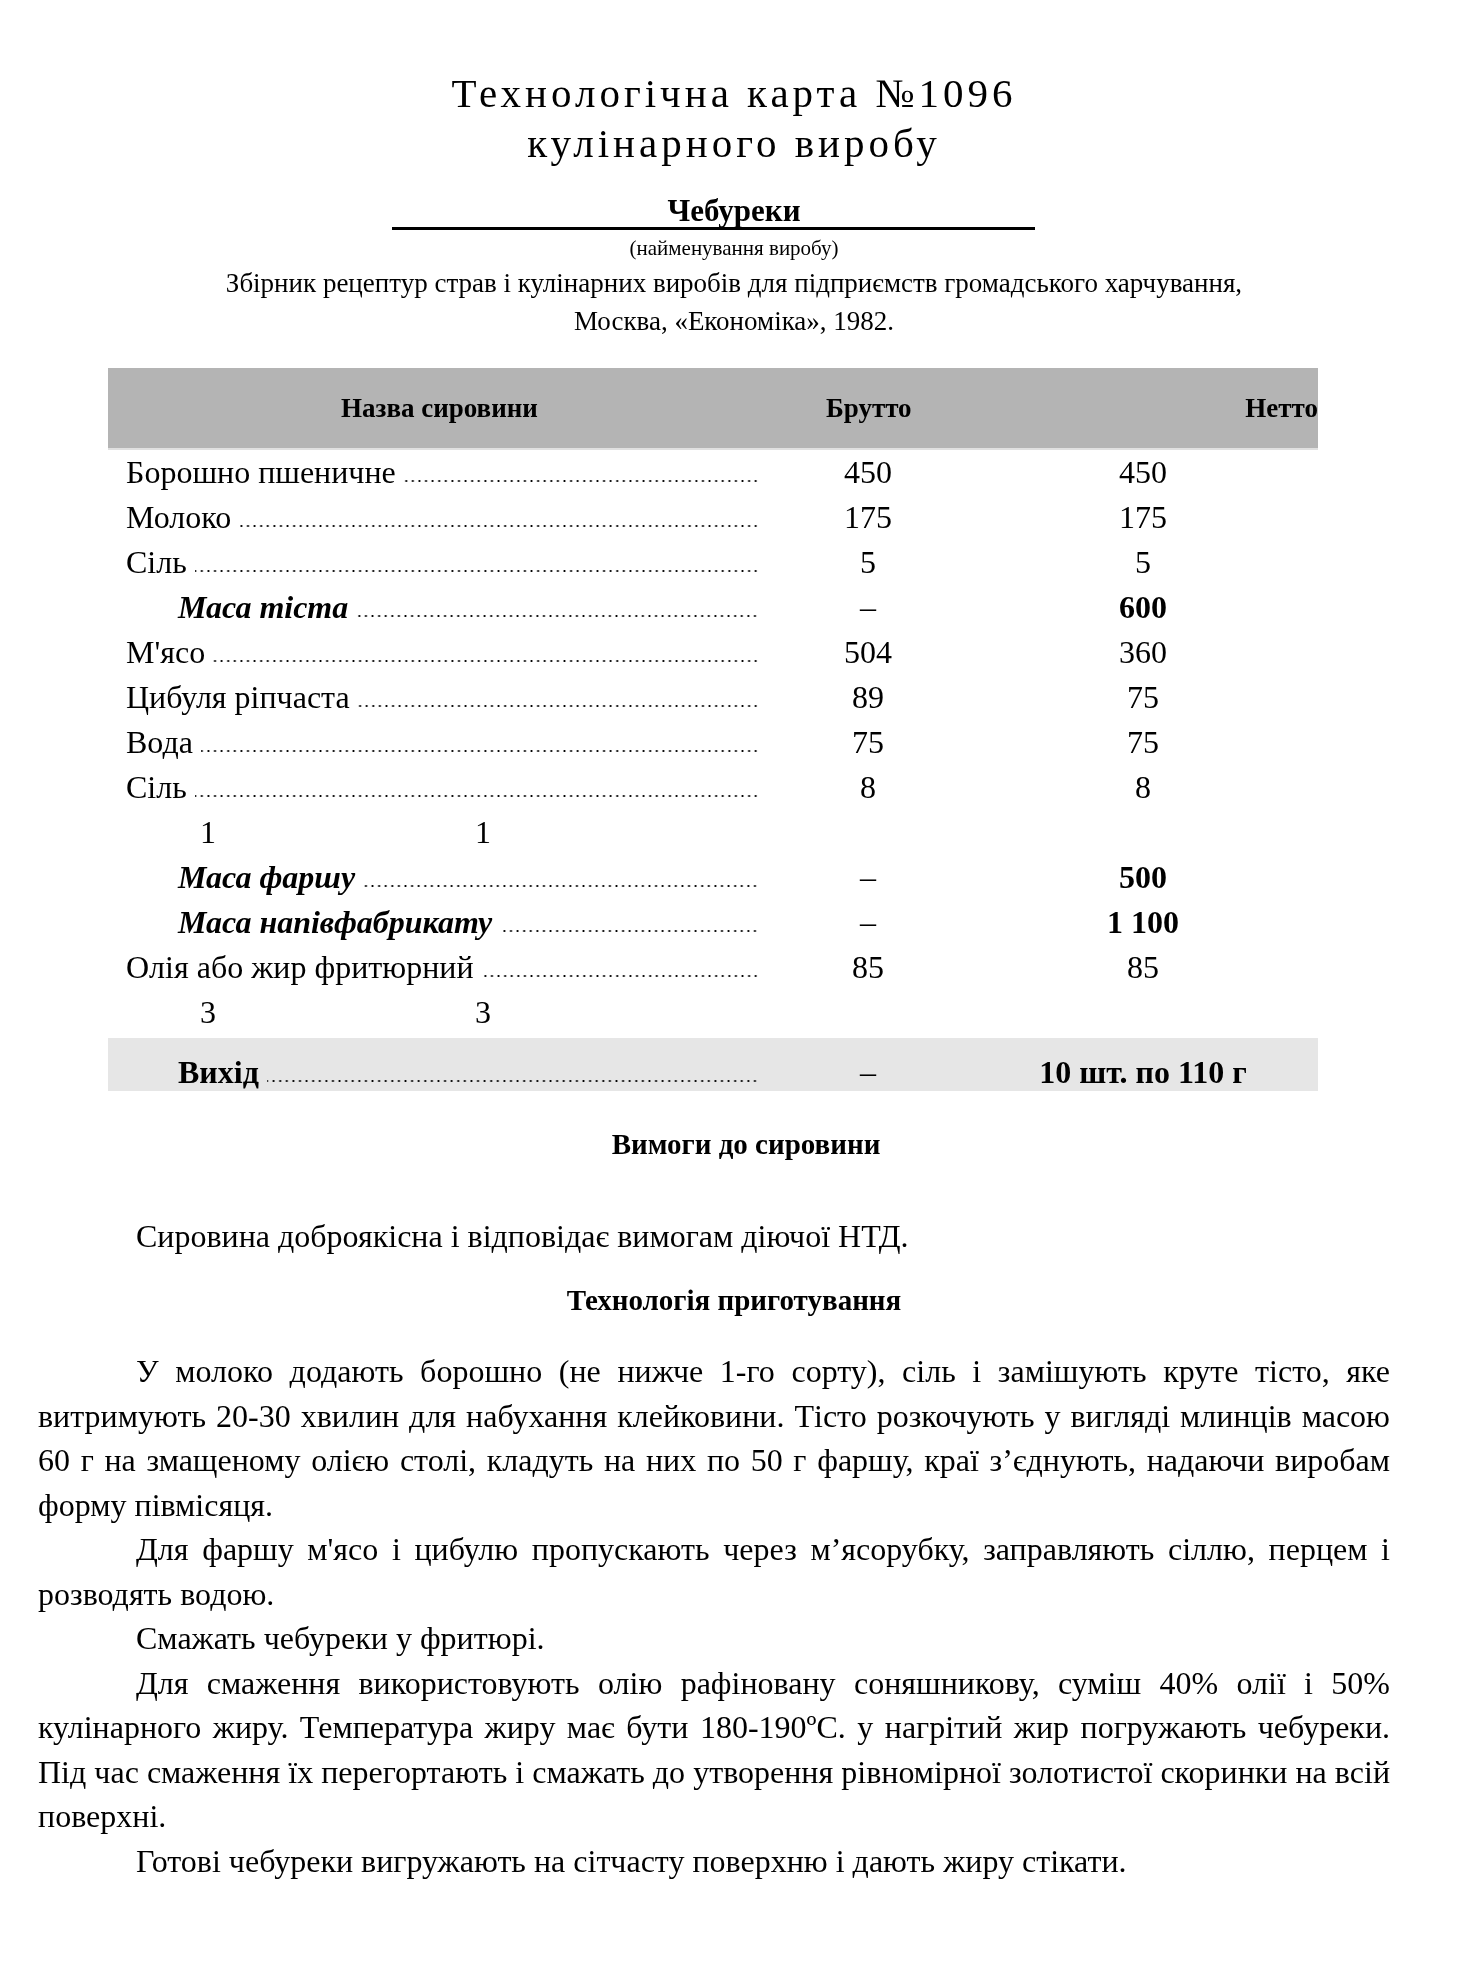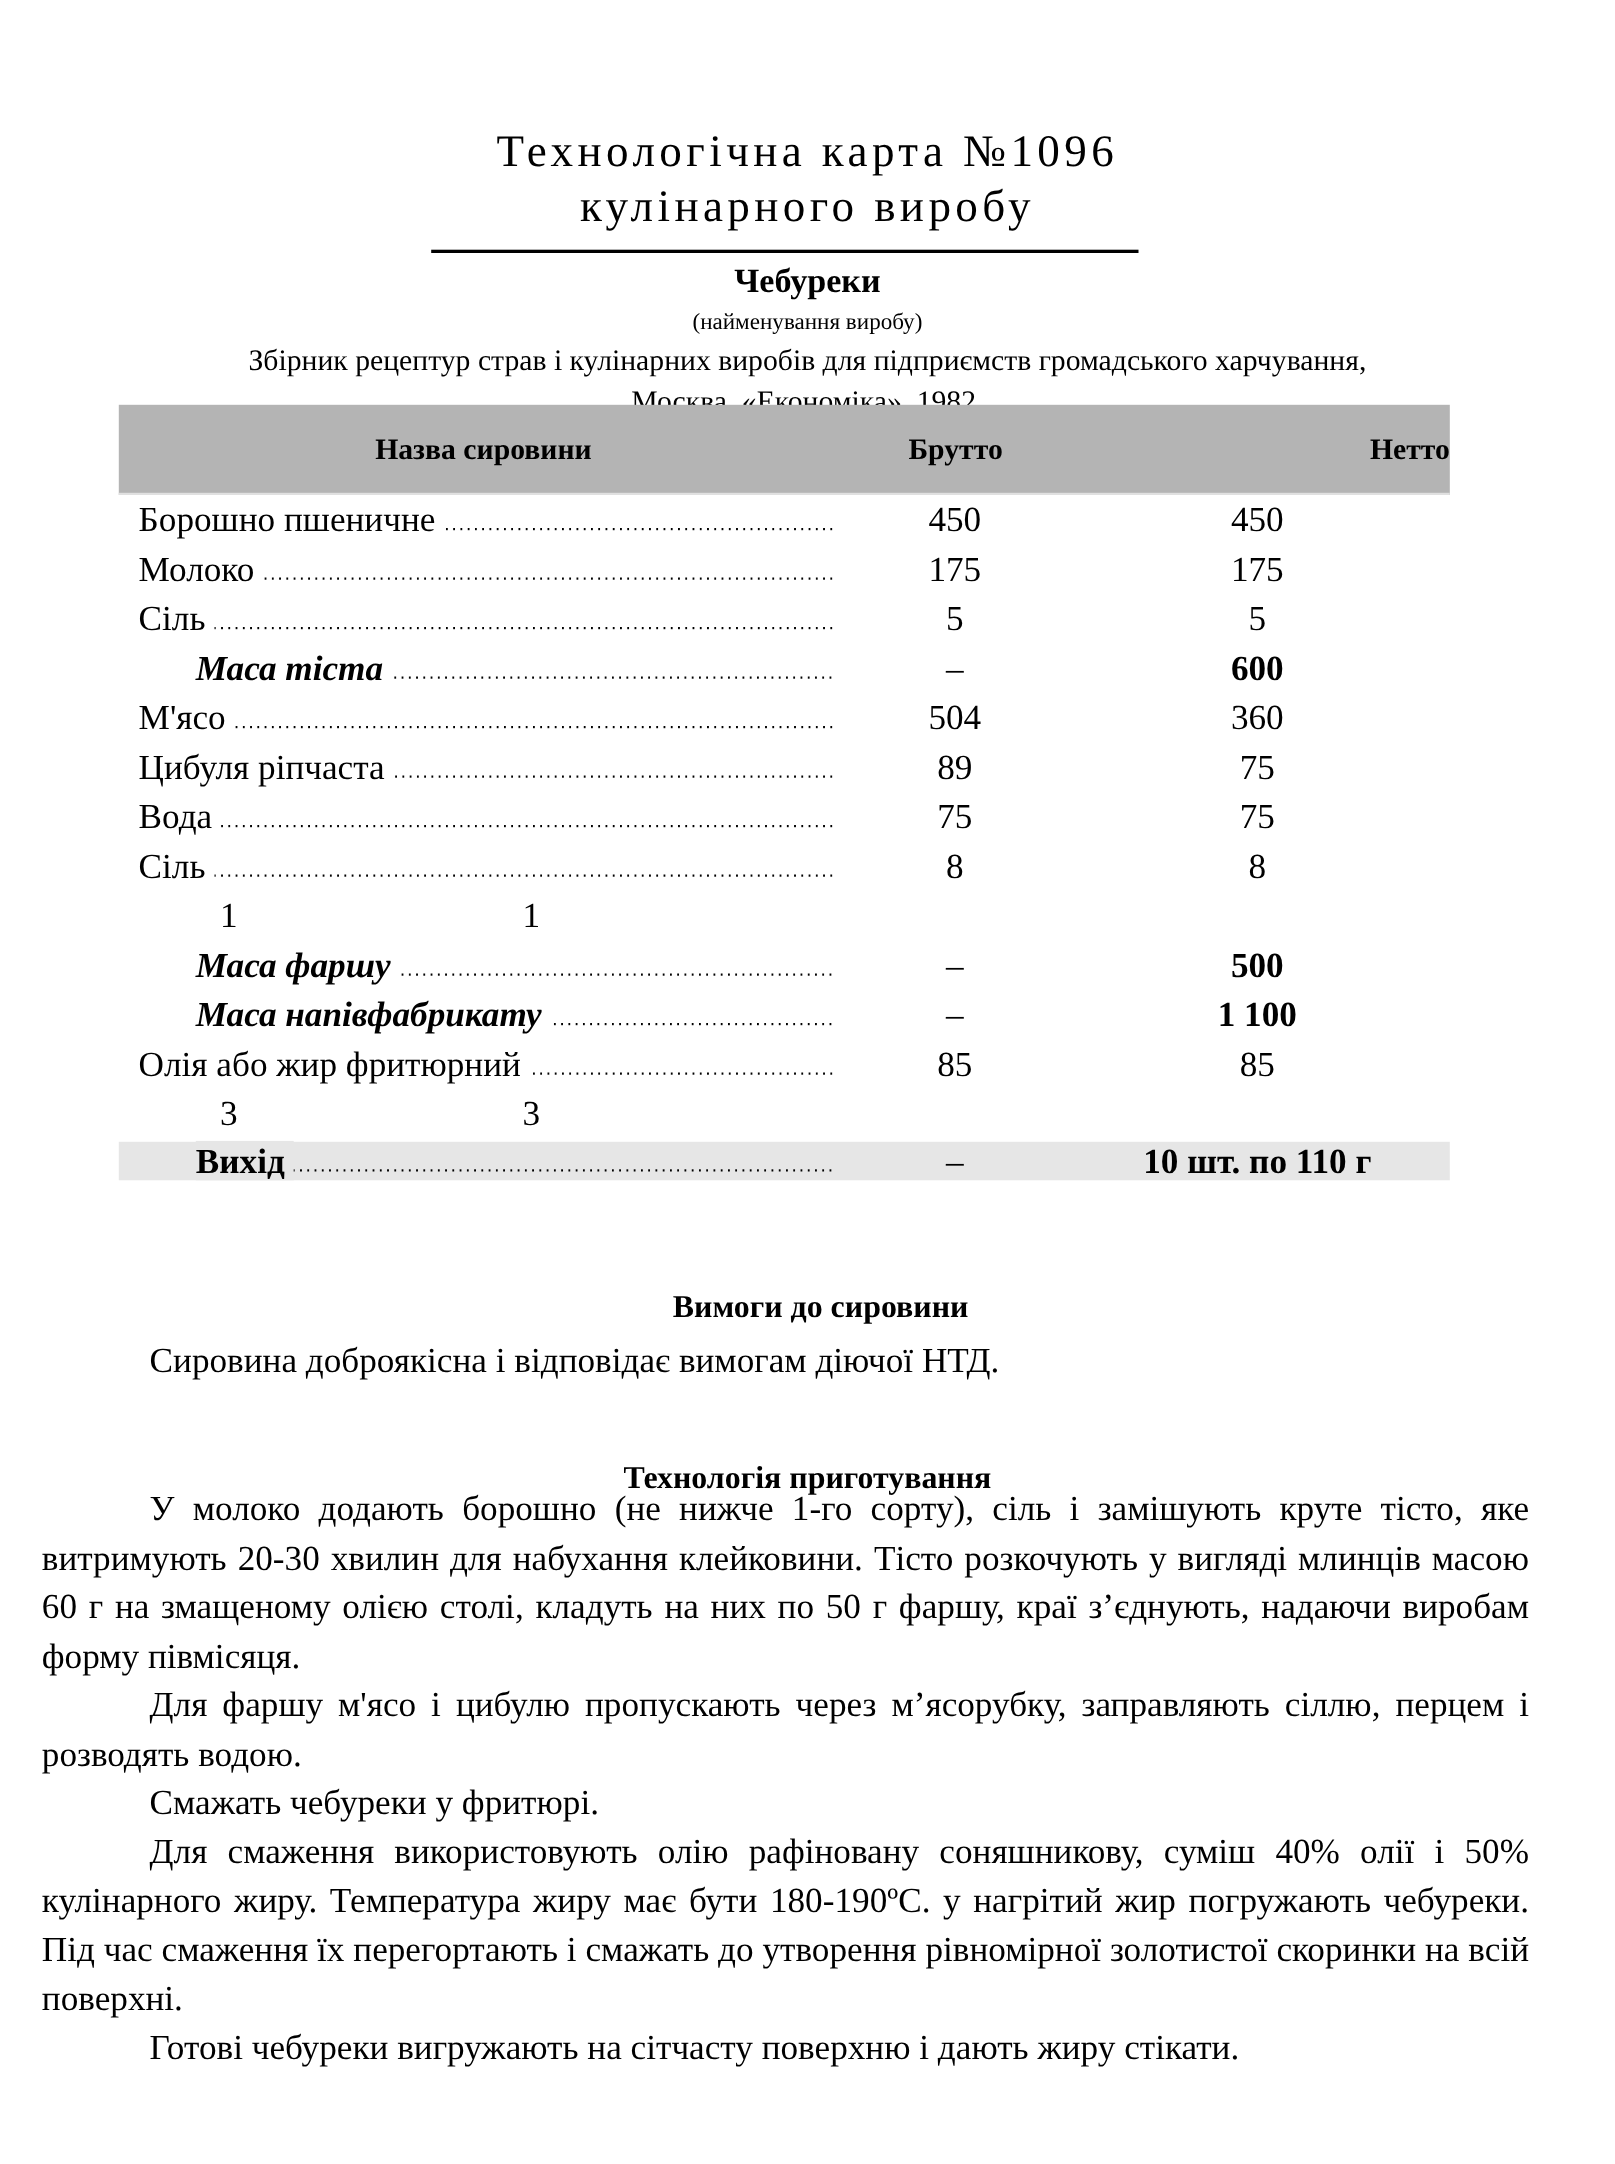--- a/index.html
+++ b/index.html
@@ -1,21 +1,21 @@
 <!DOCTYPE html>
 <html><head>
 <meta charset="utf-8">
 <style>
   html, body { margin: 0; padding: 0; background: #ffffff; }
   body {
     width: 1468px; height: 1967px; position: relative; overflow: hidden;
     font-family: "Liberation Serif", "DejaVu Serif", serif; color: #000;
   }
   .abs { position: absolute; }
-  .center { left: 0; width: 1468px; text-align: center; margin-top: 44px; }
+  .center { left: 0; width: 1468px; text-align: center; }
 
   .title {
     font-size: 41px; letter-spacing: 4px; line-height: 50px; white-space: nowrap;
   }
   .product-name {
     font-weight: bold; font-size: 31px; line-height: 36px;
   }
   .product-underline {
     left: 392px; width: 643px; top: 227px; height: 3px; background: #000;
   }
@@ -47,21 +47,21 @@
     background-size: 6.6px 2px; background-repeat: repeat-x;
   }
   .cell-name.subtotal { padding-left: 70px; font-style: italic; font-weight: bold; }
   .cell-name .mask { position: relative; z-index: 2; background: #fff; padding-right: 8px; }
   .row.footer .cell-name .mask { background: #e6e6e6; }
   .cell-name .dots-wrap { position: absolute; top: 0; bottom: 0; right: 8px; left: 18px; }
   .cell-name.subtotal .dots-wrap { left: 70px; }
   .cell-brutto { width: 200px; text-align: center; }
   .cell-netto { width: 350px; text-align: center; }
   .bold { font-weight: bold; }
-  .row.footer { background: #e6e6e6; height: 35px; margin-top: 3px; }
+  .row.footer { background: #e6e6e6; height: 53px; margin-top: 3px; align-items: flex-end; }
   .row.footer .cell-name { padding-left: 70px; font-weight: bold; }
   .row.footer .cell-name .dots-wrap { left: 70px; }
 
   .section-heading { font-weight: bold; font-size: 29px; line-height: 36px; }
   .para-req { left: 136px; font-size: 32px; line-height: 40px; white-space: nowrap; }
 
   .body-text {
     left: 38px; width: 1352px; font-size: 32px; line-height: 44.5px; text-align: justify;
   }
   .body-text p { margin: 0; text-indent: 98px; }

